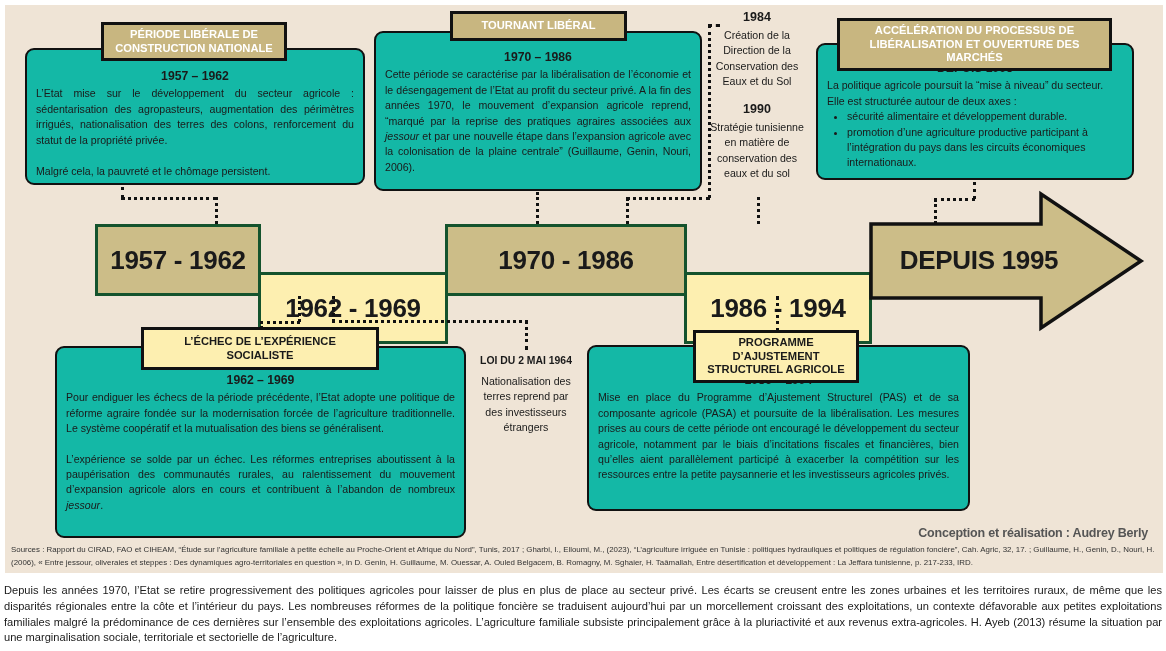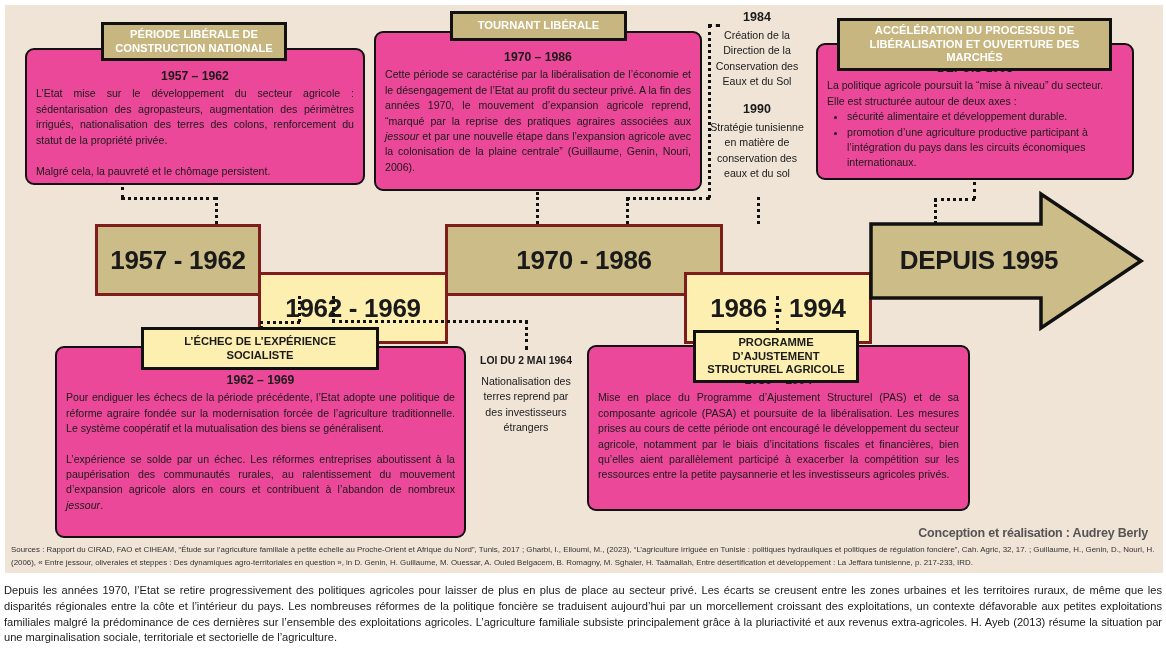--- a/index.html
+++ b/index.html
@@ -2,40 +2,40 @@
 <html><head>
 <meta charset="utf-8">
 <style>
   * { box-sizing: border-box; margin: 0; padding: 0; }
   html, body { width: 1166px; height: 651px; background: #ffffff; overflow: hidden; }
   body { font-family: "Liberation Sans", "DejaVu Sans", sans-serif; color: #1a1a1a; position: relative; }
 
   .panel { position: absolute; left: 5px; top: 5px; width: 1158px; height: 568px; background: #efe4d6; }
 
   .card {
-    position: absolute; background: #ec4899; border: 2.5px solid #111; border-radius: 9px;
+    position: absolute; background: #14b8a6; border: 2.5px solid #111; border-radius: 9px;
     font-size: 10.6px; line-height: 15.4px; padding: 0 9px;
   }
   .card .period { text-align: center; font-weight: bold; font-size: 12.2px; margin-bottom: 2px; }
   .card p { text-align: justify; }
   .card p + p { margin-top: 16px; }
 
   .label {
     position: absolute; border: 3px solid #111; color: #fff; font-weight: bold;
     text-align: center; font-size: 11.2px; line-height: 13.5px; padding: 3px 6px;
     z-index: 2;
   }
   .label.dark { background: #c8b680; color: #fff; }
   .label.light { background: #fdefb0; color: #1a1a1a; }
 
   .dots-v { position: absolute; border-left: 3px dotted #111; width: 0; }
   .dots-h { position: absolute; border-top: 3px dotted #111; height: 0; }
 
   .bar-seg {
-    position: absolute; top: 224px; height: 72px; border: 3px solid #7f1d1d;
+    position: absolute; top: 224px; height: 72px; border: 3px solid #14532d;
     display: flex; align-items: center; justify-content: center;
     font-weight: bold; font-size: 26px; letter-spacing: -0.3px;
   }
   .bar-seg.dark { background: #ccbd88; }
   .bar-seg.light { background: #fdefb0; margin-top: 48px; }
 
   .side { position: absolute; text-align: center; font-size: 10.6px; line-height: 15.2px; }
   .side .yr { font-weight: bold; font-size: 12.5px; margin-bottom: 3px; }
 
   .credit { position: absolute; right: 18px; top: 526px; font-weight: bold; font-size: 12.5px; color: #555; letter-spacing: -0.2px; }
@@ -51,21 +51,21 @@
   <div>PÉRIODE LIBÉRALE DE</div>
   <div>CONSTRUCTION NATIONALE</div>
 </div>
 <div class="card" style="left:25px; top:48px; width:340px; height:137px; padding-top:19px;">
   <div class="period">1957 – 1962</div>
   <p>L’Etat mise sur le développement du secteur agricole : sédentarisation des agropasteurs, augmentation des périmètres irrigués, nationalisation des terres des colons, renforcement du statut de la propriété privée.</p>
   <p>Malgré cela, la pauvreté et le chômage persistent.</p>
 </div>
 
 <div class="label dark" style="left:450px; top:11px; width:177px; padding:5px 6px;">
-  <div>TOURNANT LIBÉRALE</div>
+  <div>TOURNANT LIBÉRAL</div>
 </div>
 <div class="card" style="left:374px; top:31px; width:328px; height:160px; padding-top:17px;">
   <div class="period">1970 – 1986</div>
   <p><span>Cette période se caractérise par la libéralisation de l’économie et le désengagement de l’Etat au profit du secteur privé. A la fin des années 1970, le mouvement d’expansion agricole reprend, “marqué par la reprise des pratiques agraires associées aux </span><i>jessour</i><span> et par une nouvelle étape dans l’expansion agricole avec la colonisation de la plaine centrale” (Guillaume, Genin, Nouri, 2006).</span></p>
 </div>
 
 <div class="side" style="left:707px; top:10px; width:100px;">
   <div class="yr">1984</div>
   <div>Création de la Direction de la Conservation des Eaux et du Sol</div>
 </div>
@@ -103,21 +103,21 @@
 <div class="dots-v" style="left:934px; top:199px; height:25px;"></div>
 <div class="dots-h" style="left:934px; top:198px; width:41px;"></div>
 <div class="dots-v" style="left:973px; top:182px; height:17px;"></div>
 
 <div class="bar-seg dark" style="left:95px; width:166px;">
   <span>1957 - 1962</span>
 </div>
 <div class="bar-seg light" style="left:258px; width:190px;">
   <span>1962 - 1969</span>
 </div>
-<div class="bar-seg dark" style="left:445px; width:278px;">
+<div class="bar-seg dark" style="left:445px; width:242px;">
   <span>1970 - 1986</span>
 </div>
 <div class="bar-seg light" style="left:684px; width:188px;">
   <span>1986 - 1994</span>
 </div>
 <svg style="position:absolute; left:869px; top:188px;" width="276" height="146" viewBox="0 0 276 146">
   <polygon points="2,36 172,36 172,6 272,73 172,140 172,110 2,110" fill="#ccbd88" stroke="#111" stroke-width="3.5" stroke-linejoin="miter"></polygon>
 </svg>
 <div class="bar-seg" style="left:872px; width:214px; border:none; background:transparent;">
   <span>DEPUIS 1995</span>

